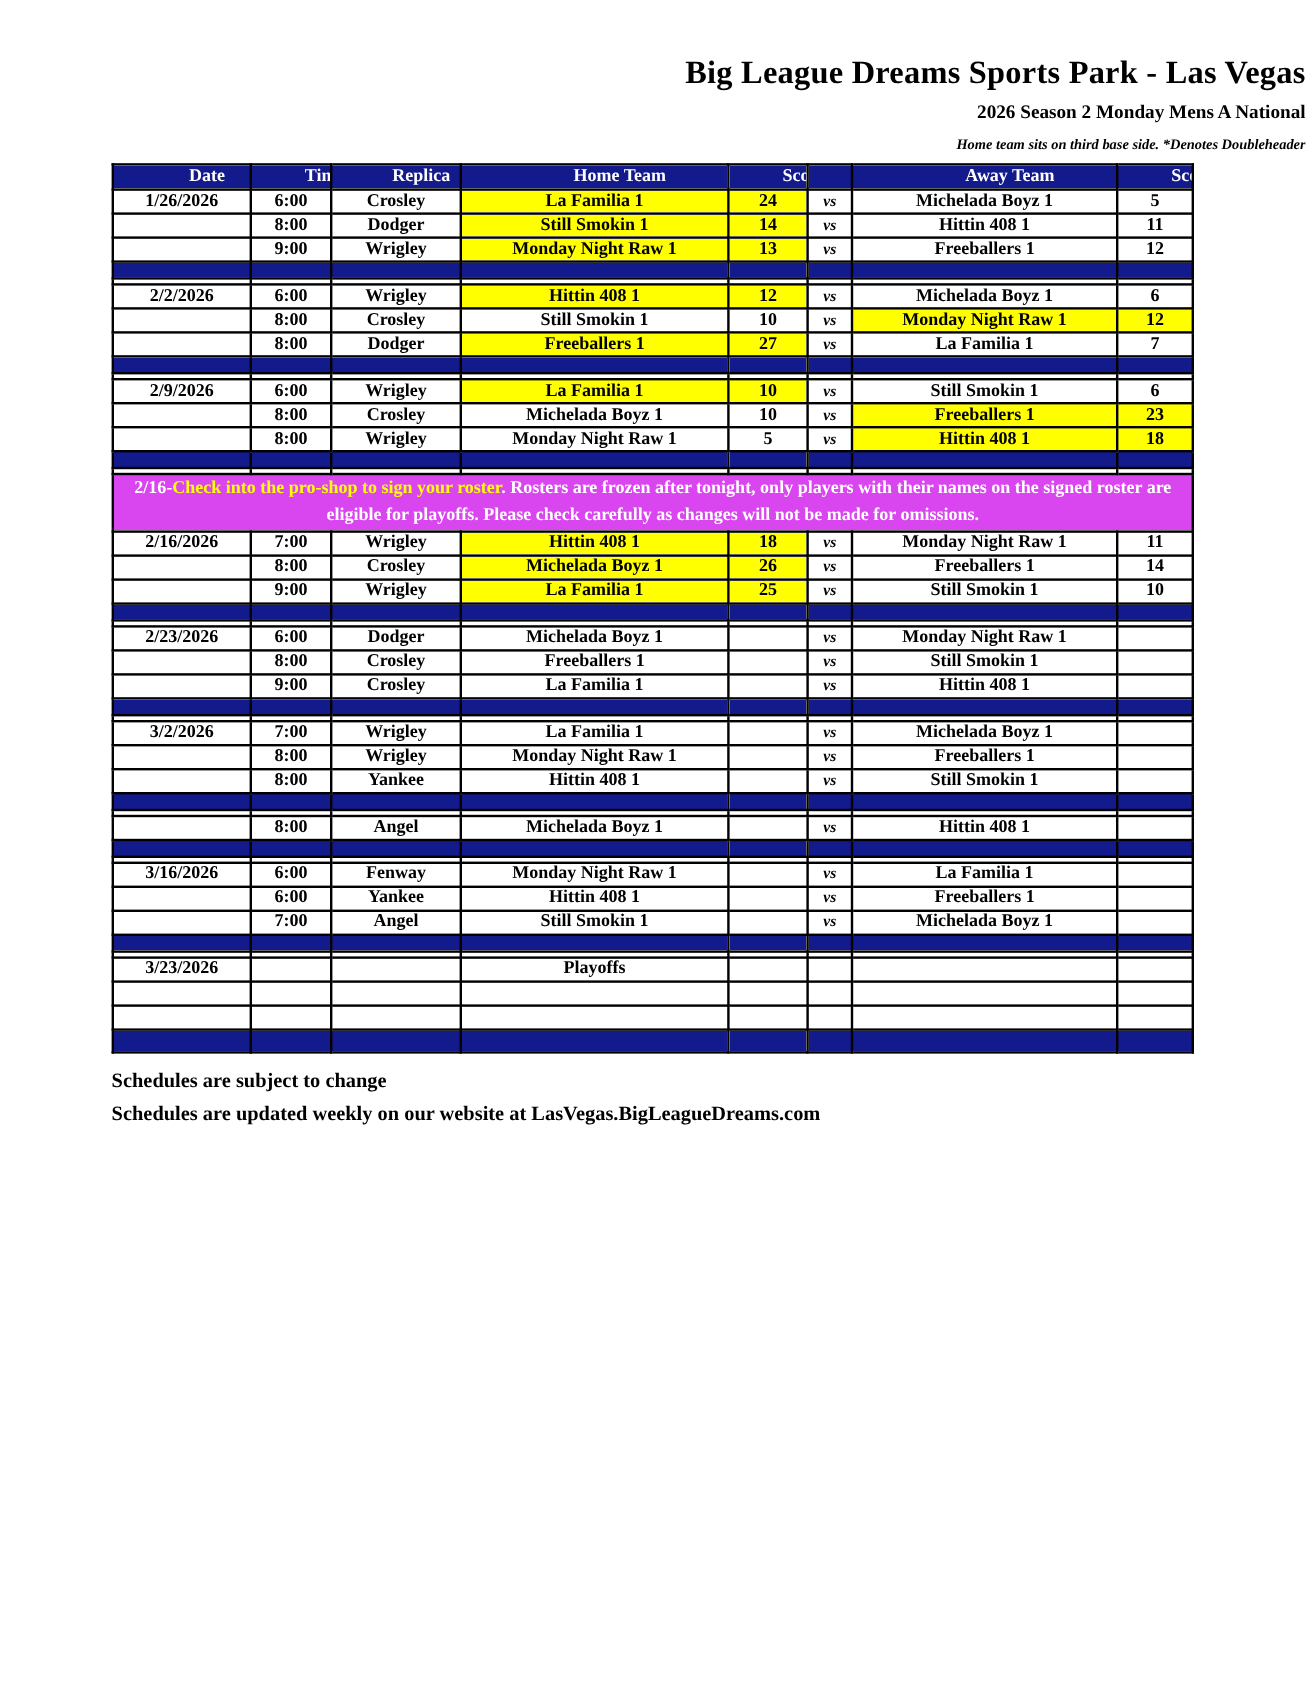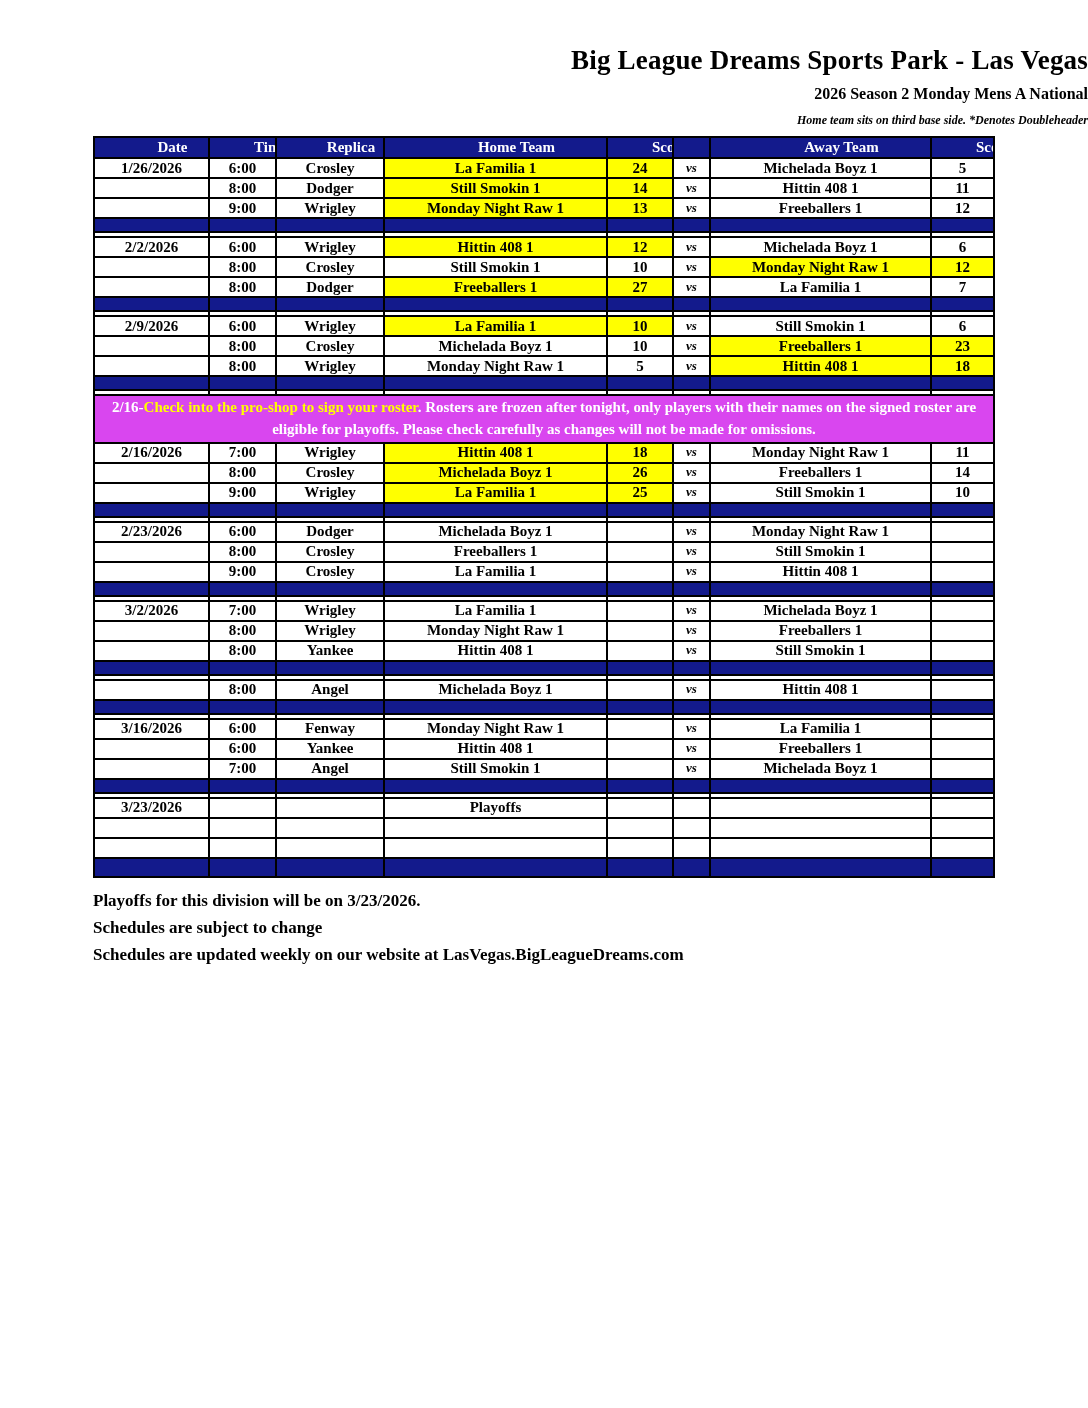--- a/index.html
+++ b/index.html
@@ -516,18 +516,17 @@
           <td></td>
           <td></td>
           <td></td>
           <td></td>
           <td></td>
         </tr>
       </tbody>
   </table>
 
   <footer>
-    <p>Playoffs for this division will be on 3/23/2026.</p>
     <p>Schedules are subject to change</p>
     <p>Schedules are updated weekly on our website at LasVegas.BigLeagueDreams.com</p>
   </footer>
 
 </div>
 
 </body></html>

